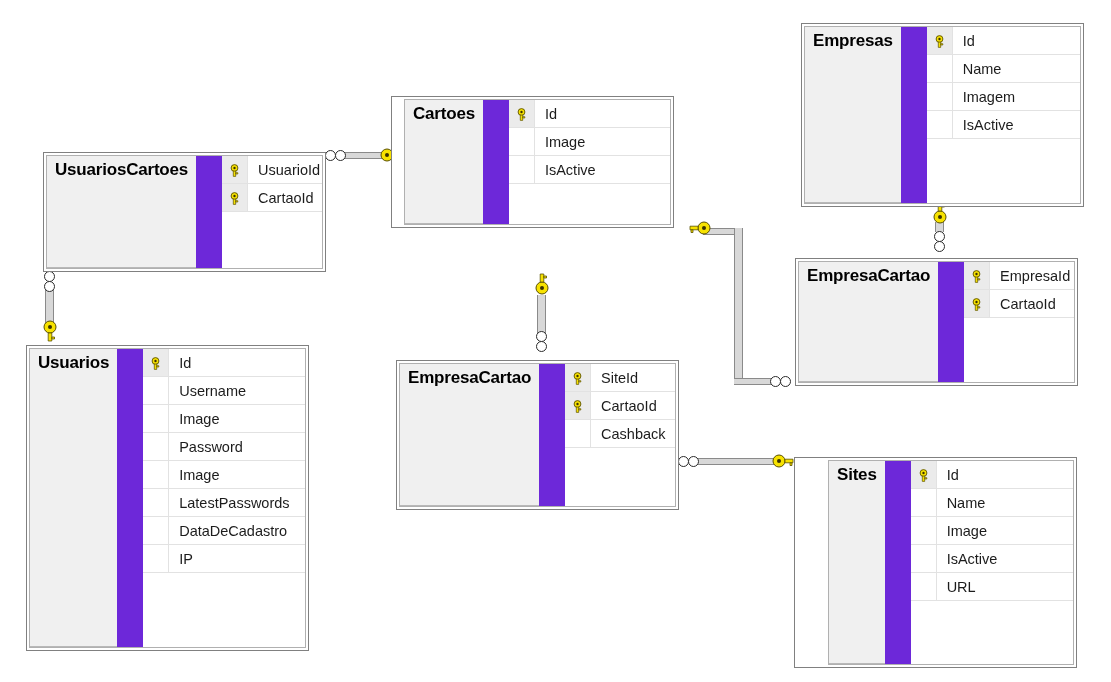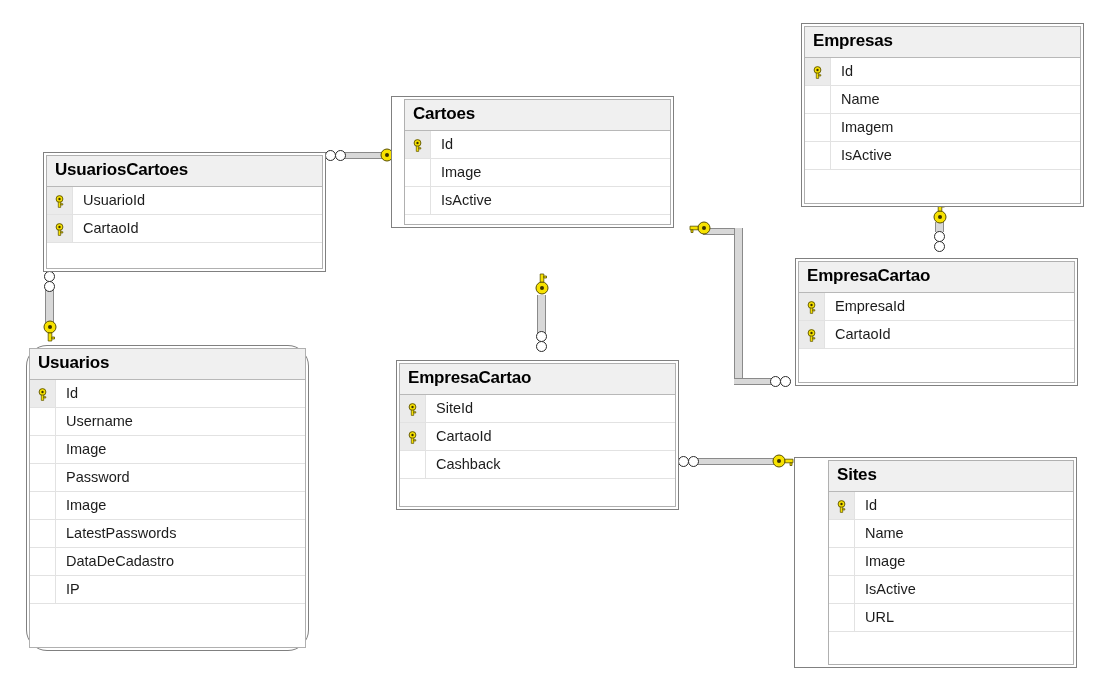--- a/index.html
+++ b/index.html
@@ -29,21 +29,22 @@
     box-sizing: border-box;
     padding: 2px;
     z-index: 5;
   }
   .entity-inner {
     border: 1px solid #b0b0b0;
     box-sizing: border-box;
     height: 100%;
     background: #6d28d9;
     display: flex;
-    flex-direction: column;
+    flex-direction: row;
+    gap: 26px;
   }
   .entity-header {
     background: #f0f0f0;
     padding: 3px 8px 4px 8px;
     font-weight: bold;
     font-size: 17px;
     color: #000000;
     letter-spacing: -0.2px;
     line-height: 1.35;
     border-bottom: 1px solid #b8b8b8;
@@ -339,21 +340,21 @@
                     <path d="M4.3 7.1 L4.3 12.4 L6.7 12.4 L6.7 7.1 Z" fill="#f7e200" stroke="#5a5000" stroke-width="0.7"></path>
                     <path d="M6.7 8.7 L8.8 8.7 L8.8 10 L6.7 10 Z" fill="#f7e200" stroke="#5a5000" stroke-width="0.7"></path>
                   </svg></span>
               </div>
               <div class="prop-name">CartaoId</div>
             </div>
             <div class="prop-filler"></div>
           </div>
         </div>
       </div>
-      <div class="entity" style="left: 26px; top: 345px; width: 283px; height: 306px; border-radius: 21px;">
+      <div class="entity" style="left: 26px; top: 345px; width: 283px; height: 306px;">
         <div class="entity-inner">
           <div class="entity-header">Usuarios</div>
           <div class="prop-list">
             <div class="prop-row is-key">
               <div class="prop-gutter">
                 <span class="key-glyph"><svg viewBox="0 0 11 13" width="11" height="13">
                     <circle cx="5.5" cy="4" r="3.4" fill="#f7e200" stroke="#5a5000" stroke-width="0.9"></circle>
                     <circle cx="5.5" cy="4" r="1.2" fill="#3a3200"></circle>
                     <path d="M4.3 7.1 L4.3 12.4 L6.7 12.4 L6.7 7.1 Z" fill="#f7e200" stroke="#5a5000" stroke-width="0.7"></path>
                     <path d="M6.7 8.7 L8.8 8.7 L8.8 10 L6.7 10 Z" fill="#f7e200" stroke="#5a5000" stroke-width="0.7"></path>

